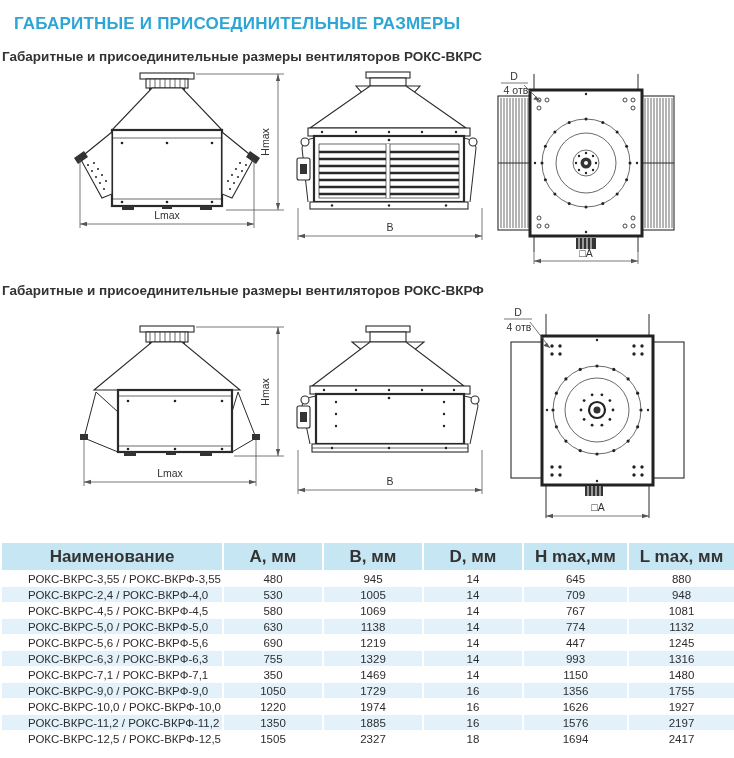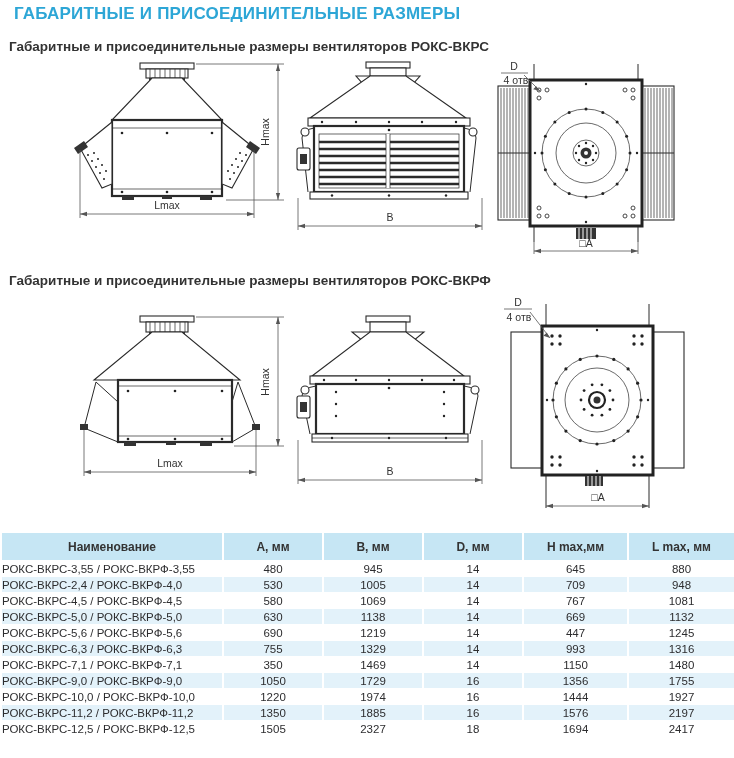--- a/index.html
+++ b/index.html
@@ -1,38 +1,38 @@
 <!DOCTYPE html>
 <html><head>
 <meta charset="utf-8">
 <style>
   html,body{margin:0;padding:0;background:#fff;}
   body{width:734px;height:758px;font-family:"Liberation Sans",sans-serif;color:#2d2d2f;overflow:hidden;}
-  .page-title{margin:4px 0 0 14px;font-size:17px;font-weight:bold;color:#2da6d6;letter-spacing:.2px;}
-  .section-subtitle{margin:15px 0 4px 9px;font-size:13.5px;font-weight:bold;color:#333;}
+  .page-title{margin:14px 0 0 14px;font-size:17px;font-weight:bold;color:#2da6d6;letter-spacing:.2px;}
+  .section-subtitle{margin:15px 0 4px 2px;font-size:13.5px;font-weight:bold;color:#333;}
   .drawings-row{position:relative;width:734px;}
   #row-vkrs{height:200px;}
   #row-vkrf{height:226px;}
   .drw{position:absolute;top:0;}
   
   .ln{stroke:#2a2a2a;stroke-width:1;fill:none;}
   .ln2{stroke:#2a2a2a;stroke-width:2.2;fill:#fff;}
   .thin{stroke:#2a2a2a;stroke-width:.7;fill:none;}
   .fw{fill:#fff;stroke:#2a2a2a;stroke-width:1.1;}
   .dark{fill:#333;stroke:none;}
   .dot{fill:#222;stroke:none;}
   .hole{fill:#fff;stroke:#333;stroke-width:.9;}
   .dim{stroke:#555;stroke-width:.8;fill:none;}
   .arr{fill:#555;stroke:none;}
   .dimtxt{fill:#333;font:10.5px "Liberation Sans",sans-serif;}
   
   table{width:734px;border-collapse:collapse;table-layout:fixed;margin-top:14px;font-size:11.5px;}
-  th{background:#c6e6f4;height:25px;font-size:12px;font-weight:bold;text-align:center;border:solid #fff;border-width:1px 2px;color:#333;}
+  th{background:#c6e6f4;height:25px;font-size:17px;font-weight:bold;text-align:center;border:solid #fff;border-width:1px 2px;color:#333;}
   td{height:12px;text-align:center;border:solid #fff;border-width:1px 2px;padding:1.5px 0;color:#2d2d2f;}
-  td.name{text-align:left;padding-left:0;}
+  td.name{text-align:left;padding-left:26px;}
   tbody tr:nth-child(even) td{background:#e3f2fa;}
 </style>
 </head>
 <body>
 
 <h1 class="page-title">ГАБАРИТНЫЕ И ПРИСОЕДИНИТЕЛЬНЫЕ РАЗМЕРЫ</h1>
 
 <div class="section-subtitle">Габаритные и присоединительные размеры вентиляторов РОКС-ВКРС</div>
 
 <div class="drawings-row" id="row-vkrs">
@@ -400,21 +400,21 @@
       <td>1069</td>
       <td>14</td>
       <td>767</td>
       <td>1081</td>
     </tr>
     <tr>
       <td class="name">РОКС-ВКРС-5,0 / РОКС-ВКРФ-5,0</td>
       <td>630</td>
       <td>1138</td>
       <td>14</td>
-      <td>669</td>
+      <td>774</td>
       <td>1132</td>
     </tr>
     <tr>
       <td class="name">РОКС-ВКРС-5,6 / РОКС-ВКРФ-5,6</td>
       <td>690</td>
       <td>1219</td>
       <td>14</td>
       <td>447</td>
       <td>1245</td>
     </tr>
@@ -440,21 +440,21 @@
       <td>1729</td>
       <td>16</td>
       <td>1356</td>
       <td>1755</td>
     </tr>
     <tr>
       <td class="name">РОКС-ВКРС-10,0 / РОКС-ВКРФ-10,0</td>
       <td>1220</td>
       <td>1974</td>
       <td>16</td>
-      <td>1444</td>
+      <td>1626</td>
       <td>1927</td>
     </tr>
     <tr>
       <td class="name">РОКС-ВКРС-11,2 / РОКС-ВКРФ-11,2</td>
       <td>1350</td>
       <td>1885</td>
       <td>16</td>
       <td>1576</td>
       <td>2197</td>
     </tr>

